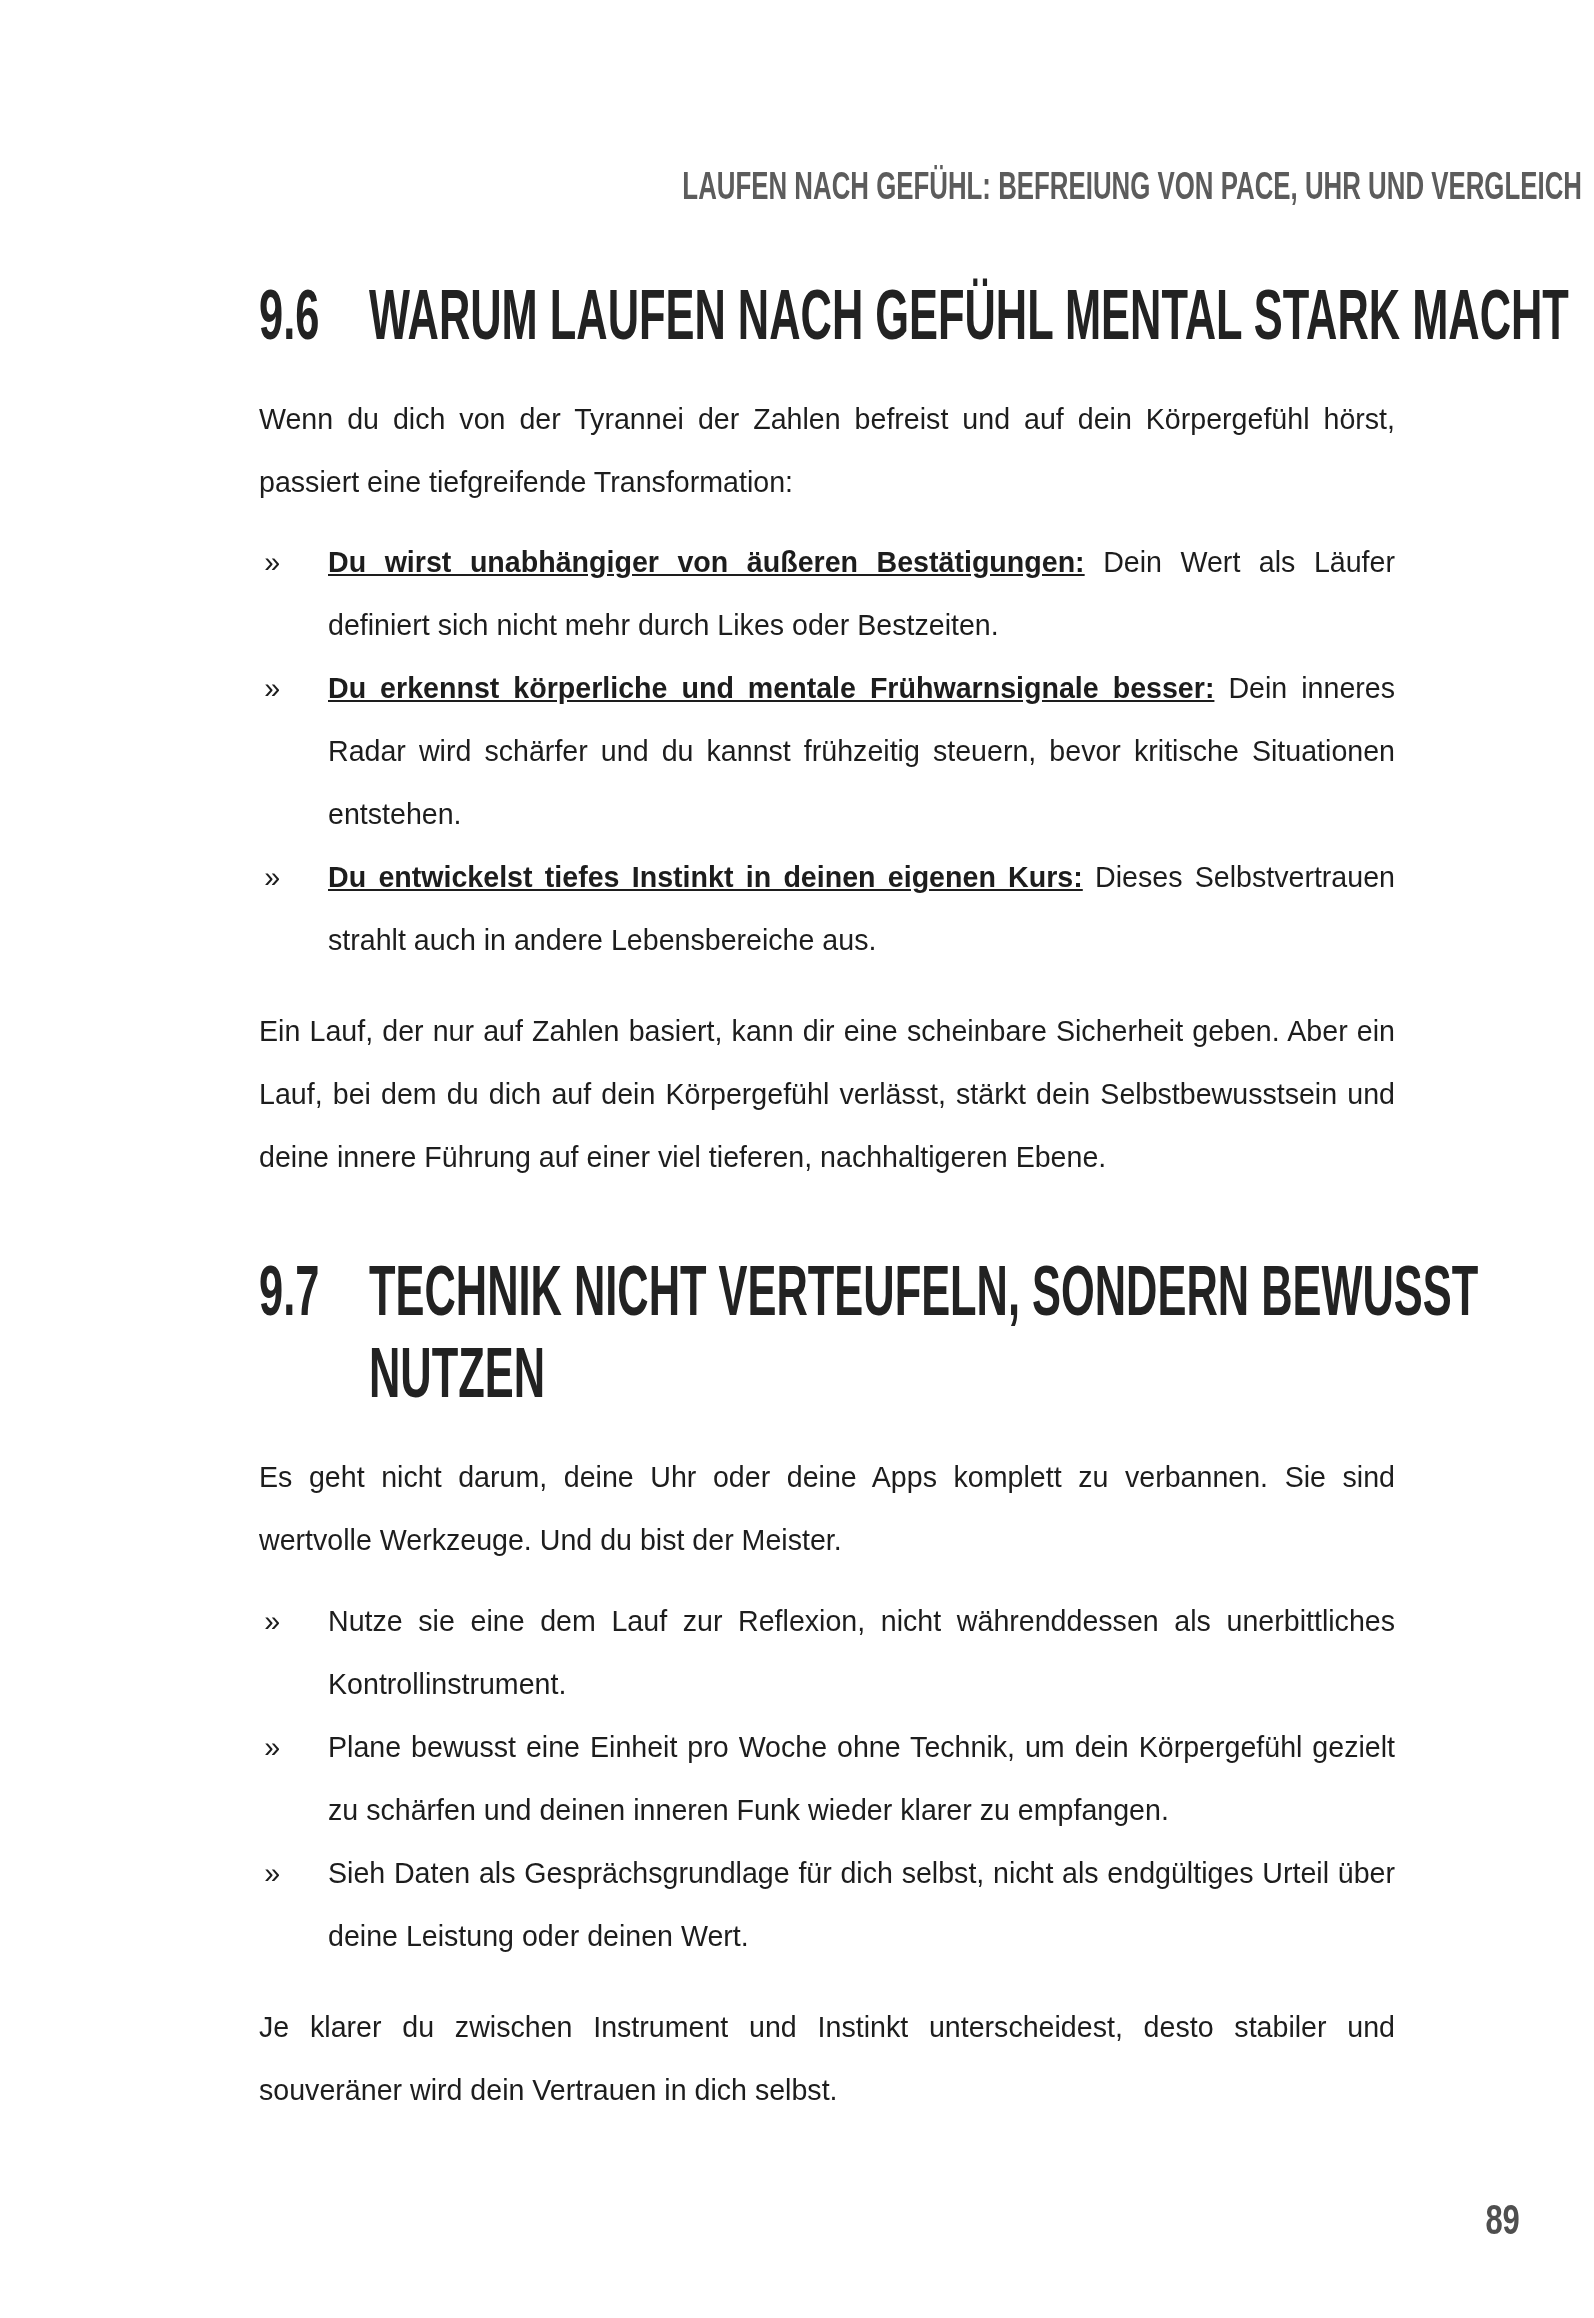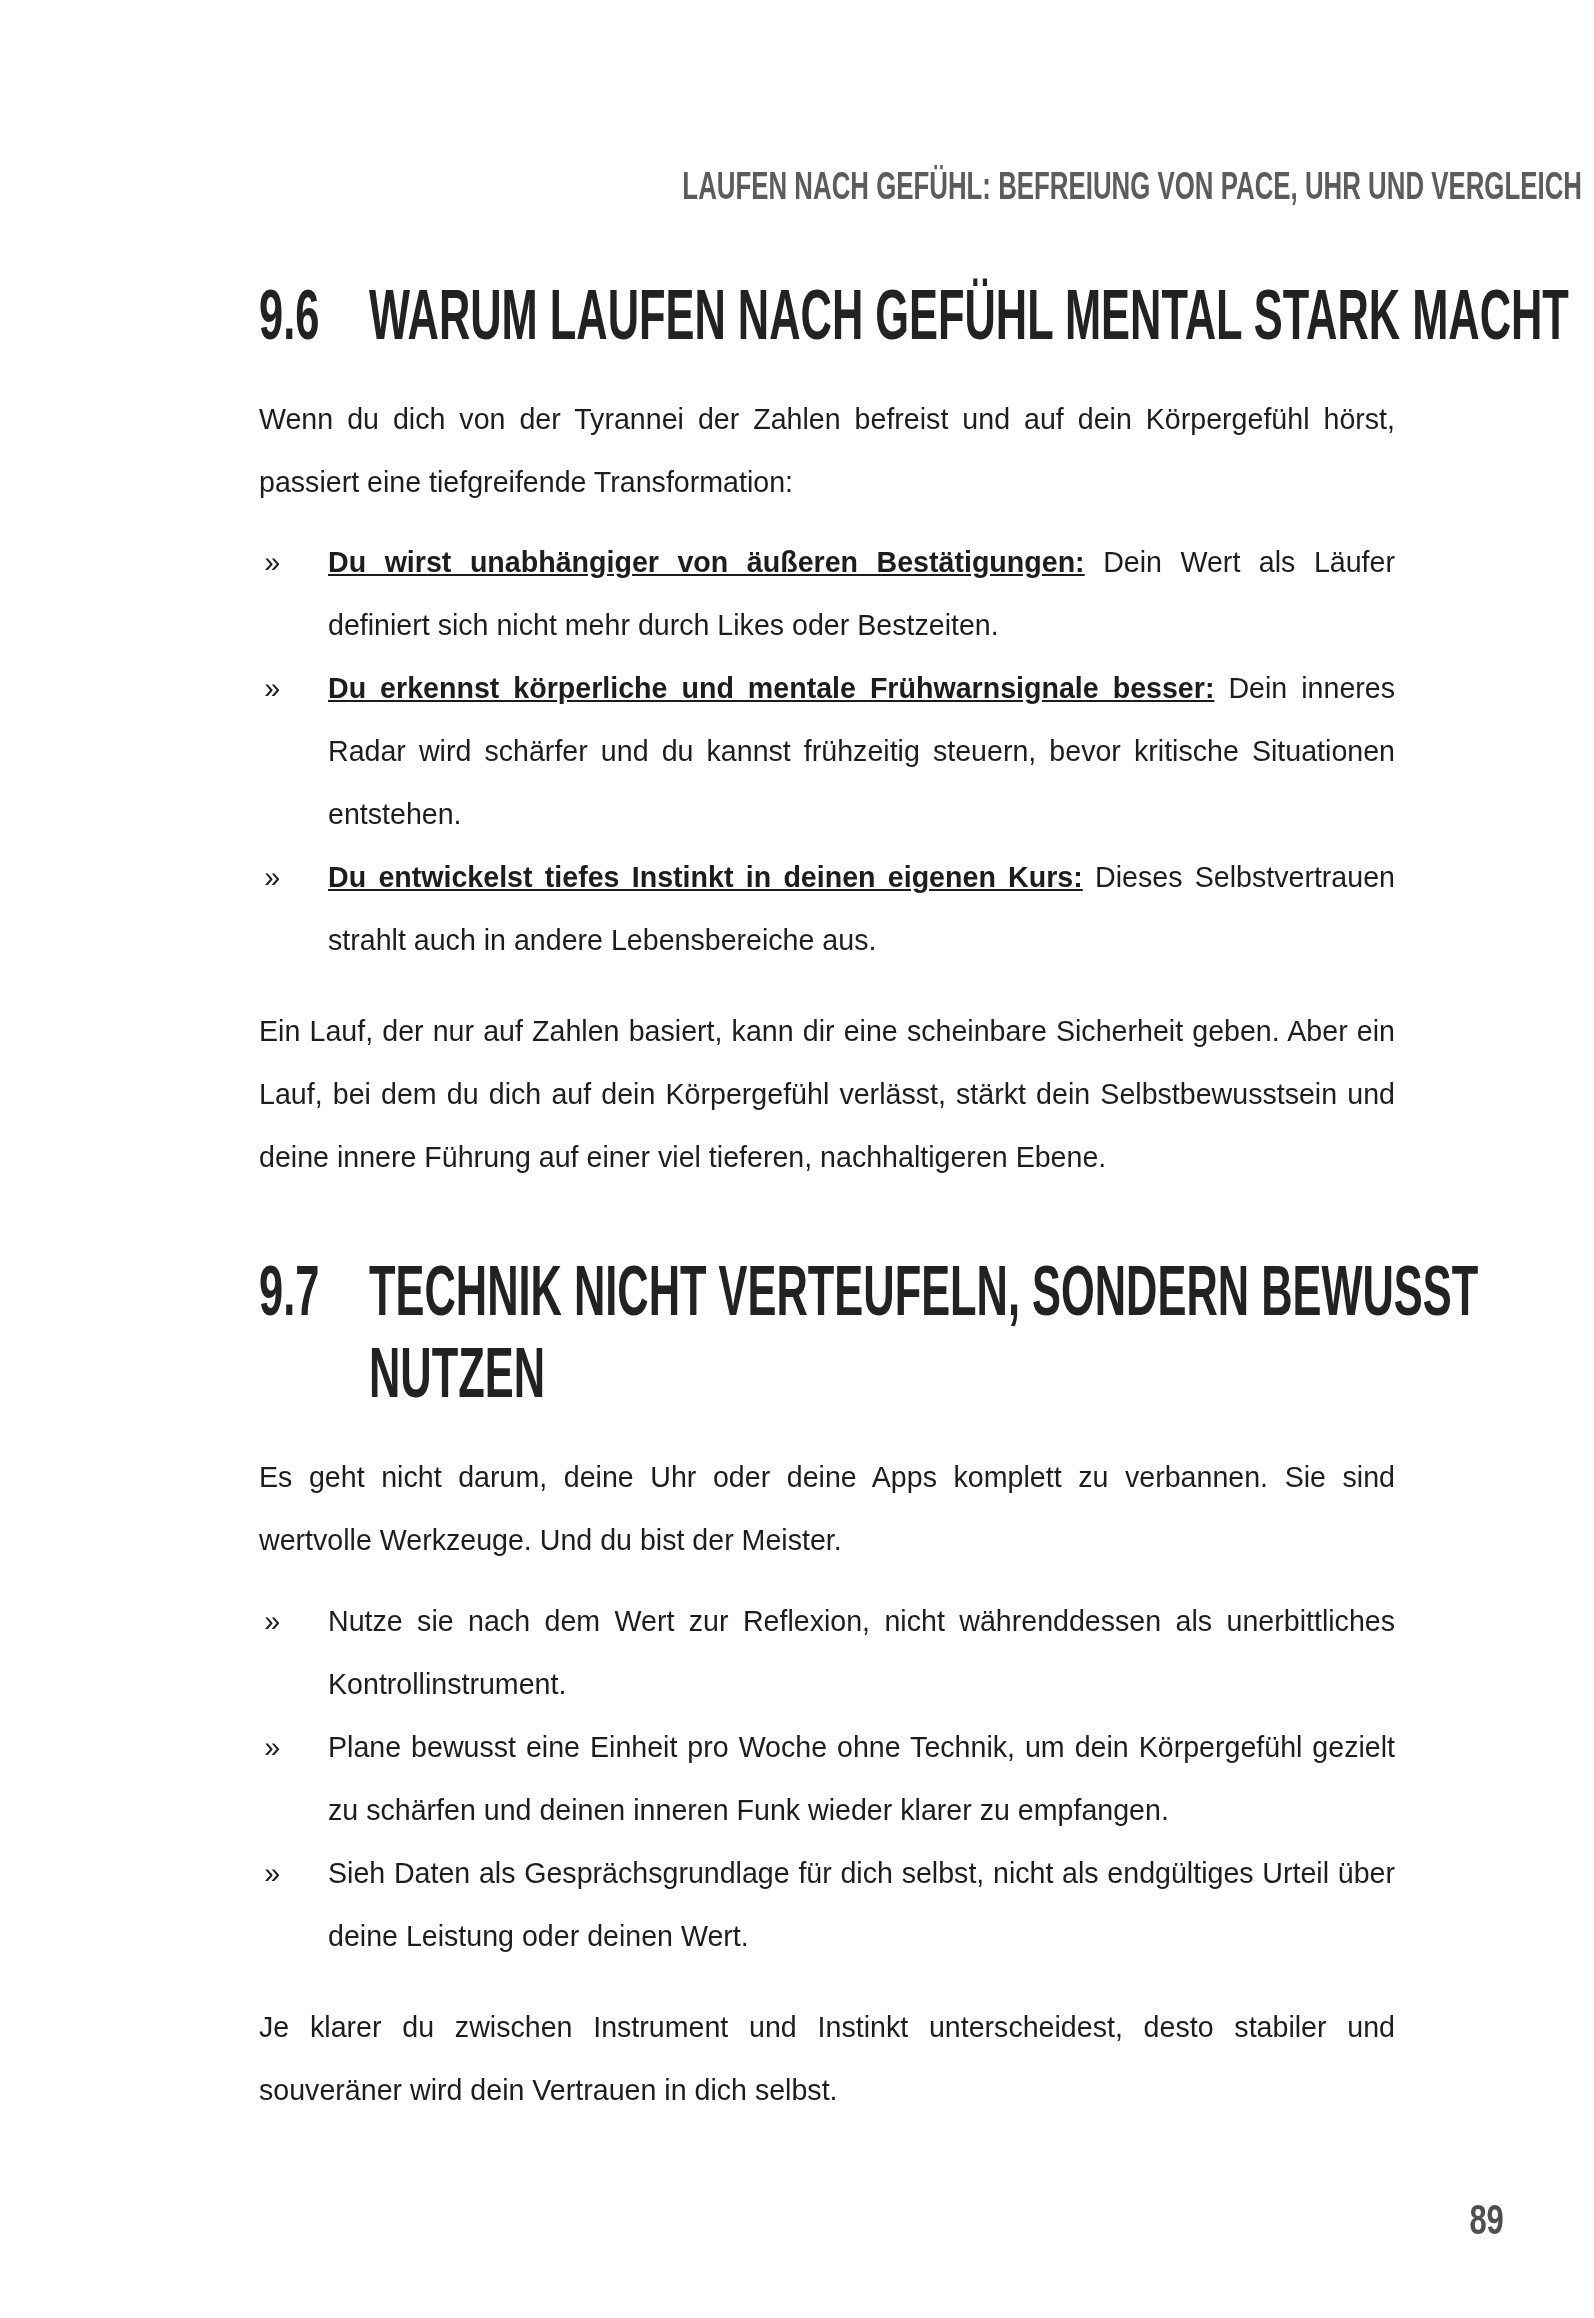--- a/index.html
+++ b/index.html
@@ -80,21 +80,21 @@
       position: absolute;
       left: 5.3px;
       top: 0;
     }
     .b-lead { font-weight: 700; text-decoration: underline; }
 
     
     .page-number {
       position: absolute;
       top: 2196px;
-      right: 90px;
+      right: 74px;
       font-weight: 700;
     }
     .page-number .condense {
       display: inline-block;
       font-size: 43px;
       line-height: 47px;
       color: #4f4f4f;
       transform: scaleX(0.72);
       transform-origin: 100% 50%;
       white-space: nowrap;
@@ -149,21 +149,21 @@
           <span class="condense">TECHNIK NICHT VERTEUFELN, SONDERN BEWUSST</span>
           <span class="condense">NUTZEN</span>
         </span>
       </div>
 
       <p class="body-para">Es geht nicht darum, deine Uhr oder deine Apps komplett zu verbannen. Sie sind wertvolle Werkzeuge. Und du bist der Meister.</p>
 
       <ul class="bullets">
         <li>
           <span class="marker">»</span>
-          <span class="b-lead"></span><span>Nutze sie nach dem Wert zur Reflexion, nicht währenddessen als unerbittliches Kontrollinstrument.</span>
+          <span class="b-lead"></span><span>Nutze sie eine dem Lauf zur Reflexion, nicht währenddessen als unerbittliches Kontrollinstrument.</span>
         </li>
         <li>
           <span class="marker">»</span>
           <span class="b-lead"></span><span>Plane bewusst eine Einheit pro Woche ohne Technik, um dein Körpergefühl gezielt zu schärfen und deinen inneren Funk wieder klarer zu empfangen.</span>
         </li>
         <li>
           <span class="marker">»</span>
           <span class="b-lead"></span><span>Sieh Daten als Gesprächsgrundlage für dich selbst, nicht als endgültiges Urteil über deine Leistung oder deinen Wert.</span>
         </li>
       </ul>

